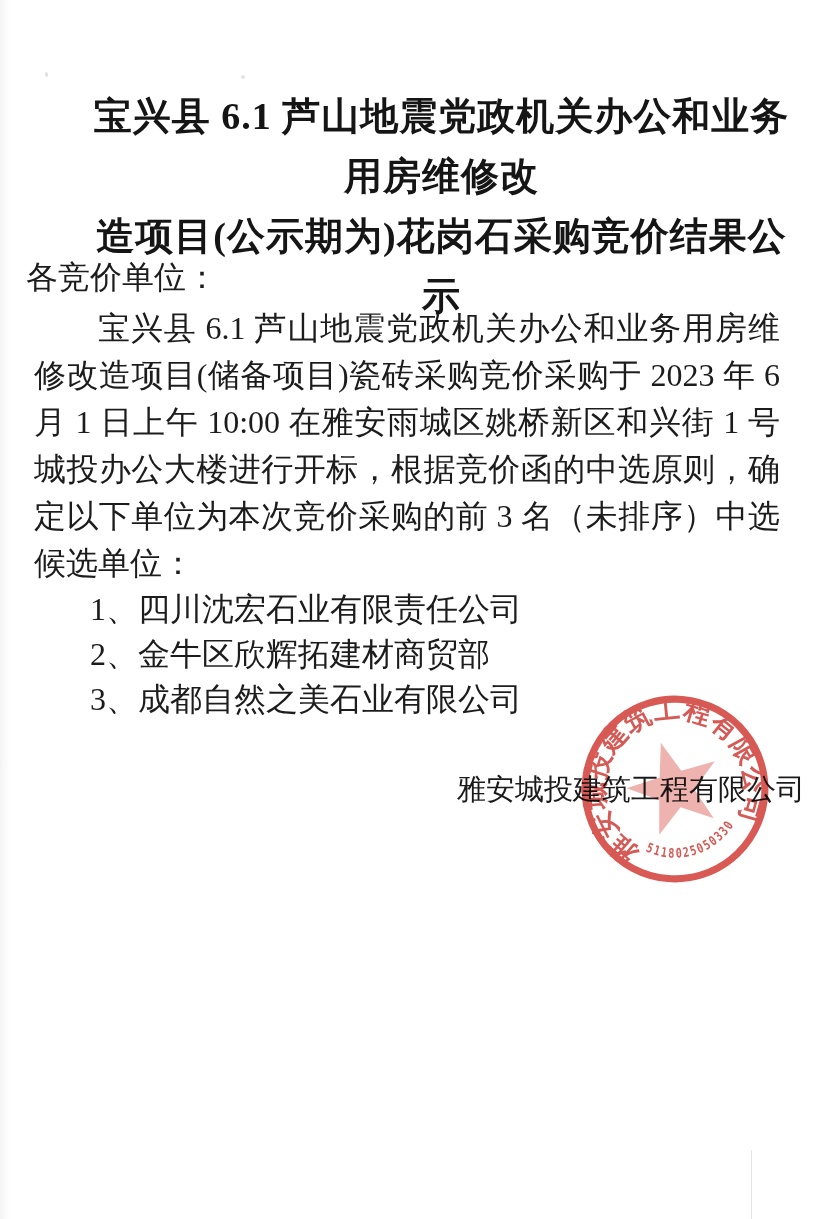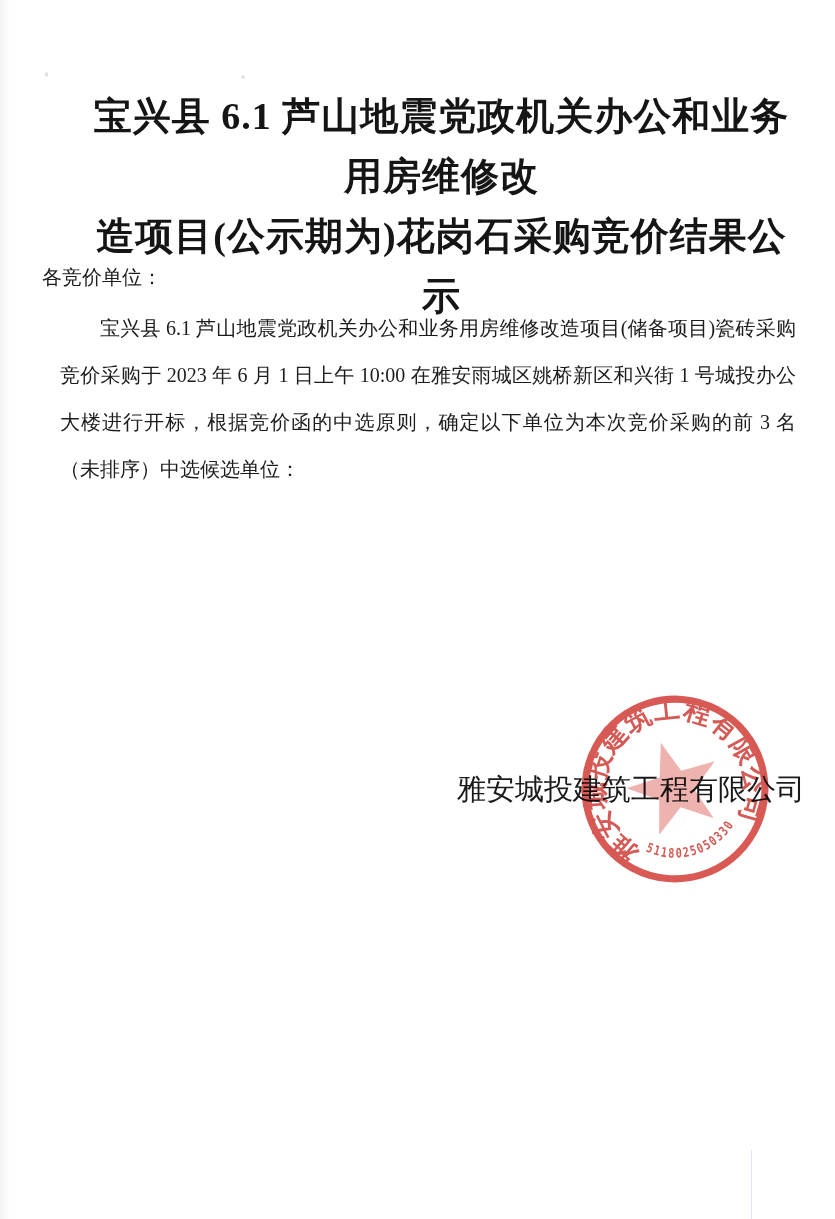--- a/index.html
+++ b/index.html
@@ -22,27 +22,27 @@
     text-align: center;
     font-size: 38px;
     font-weight: 700;
     line-height: 60px;
     letter-spacing: 1px;
     color: #151515;
   }
   .doc-title .title-line { display: block; margin-left: 48px; }
   .content {
     position: absolute;
-    top: 254px; left: 42px; width: 754px;
-    font-size: 20px;
+    top: 254px; left: 26px; width: 754px;
+    font-size: 32px;
     line-height: 47px;
   }
   .salutation { margin: 0; }
   .para {
-    margin: 4px 0 0 18px;
+    margin: 4px 0 0 8px;
     text-align: justify;
     text-indent: 2em;
   }
   .winner-list { margin: 0; }
   .winner { text-indent: 2em; line-height: 45px; }
   .signature-block {
     position: absolute;
     top: 766px; right: 30px;
     text-align: right;
     font-size: 29px;
@@ -91,20 +91,25 @@
 <div class="page">
 
   <h1 class="doc-title">
     <span class="title-line">宝兴县 6.1 芦山地震党政机关办公和业务用房维修改</span>
     <span class="title-line">造项目(公示期为)花岗石采购竞价结果公示</span>
   </h1>
 
   <div class="content">
     <p class="salutation">各竞价单位：</p>
     <p class="para">宝兴县 6.1 芦山地震党政机关办公和业务用房维修改造项目(储备项目)瓷砖采购竞价采购于 2023 年 6 月 1 日上午 10:00 在雅安雨城区姚桥新区和兴街 1 号城投办公大楼进行开标，根据竞价函的中选原则，确定以下单位为本次竞价采购的前 3 名（未排序）中选候选单位：</p>
+    <div class="winner-list">
+      <div class="winner">1、四川沈宏石业有限责任公司</div>
+      <div class="winner">2、金牛区欣辉拓建材商贸部</div>
+      <div class="winner">3、成都自然之美石业有限公司</div>
+    </div>
   </div>
 
   <div class="signature-block">
     <div>雅安城投建筑工程有限公司</div>
   </div>
 
   <svg class="seal" viewBox="0 0 200 200" aria-hidden="true">
     <defs>
       <path id="sealArcTop" d="M 50.5 149.5 A 70 70 0 1 1 149.5 149.5" fill="none"></path>
       <path id="sealArcBottom" d="M 51.9 148.1 A 68 68 0 0 0 148.1 148.1" fill="none"></path>

